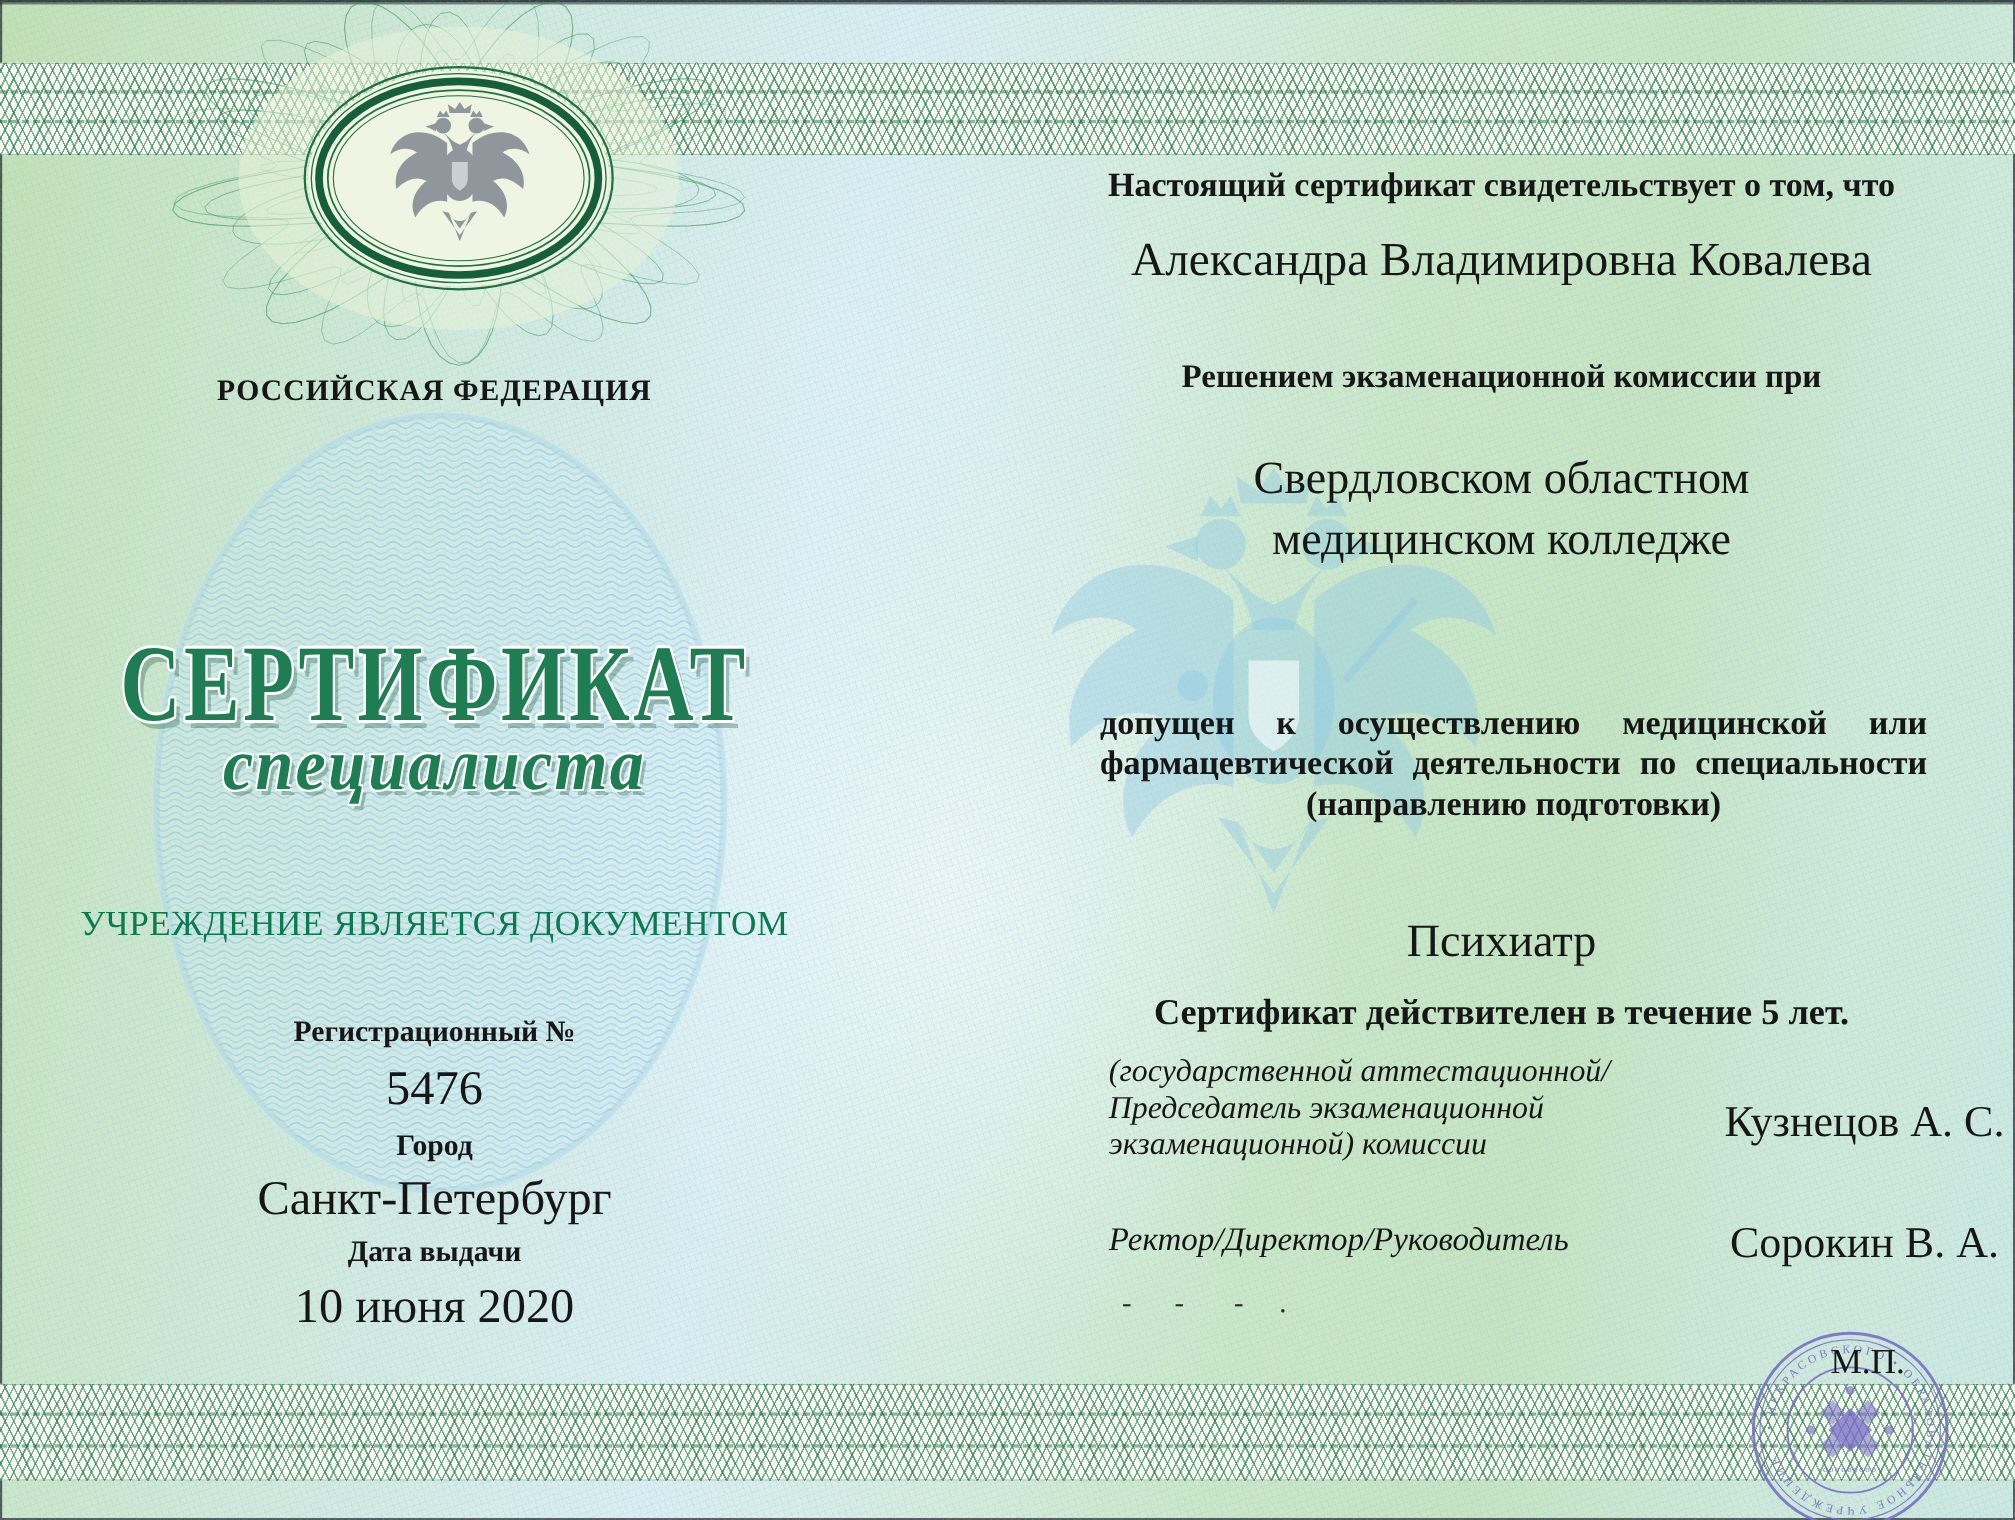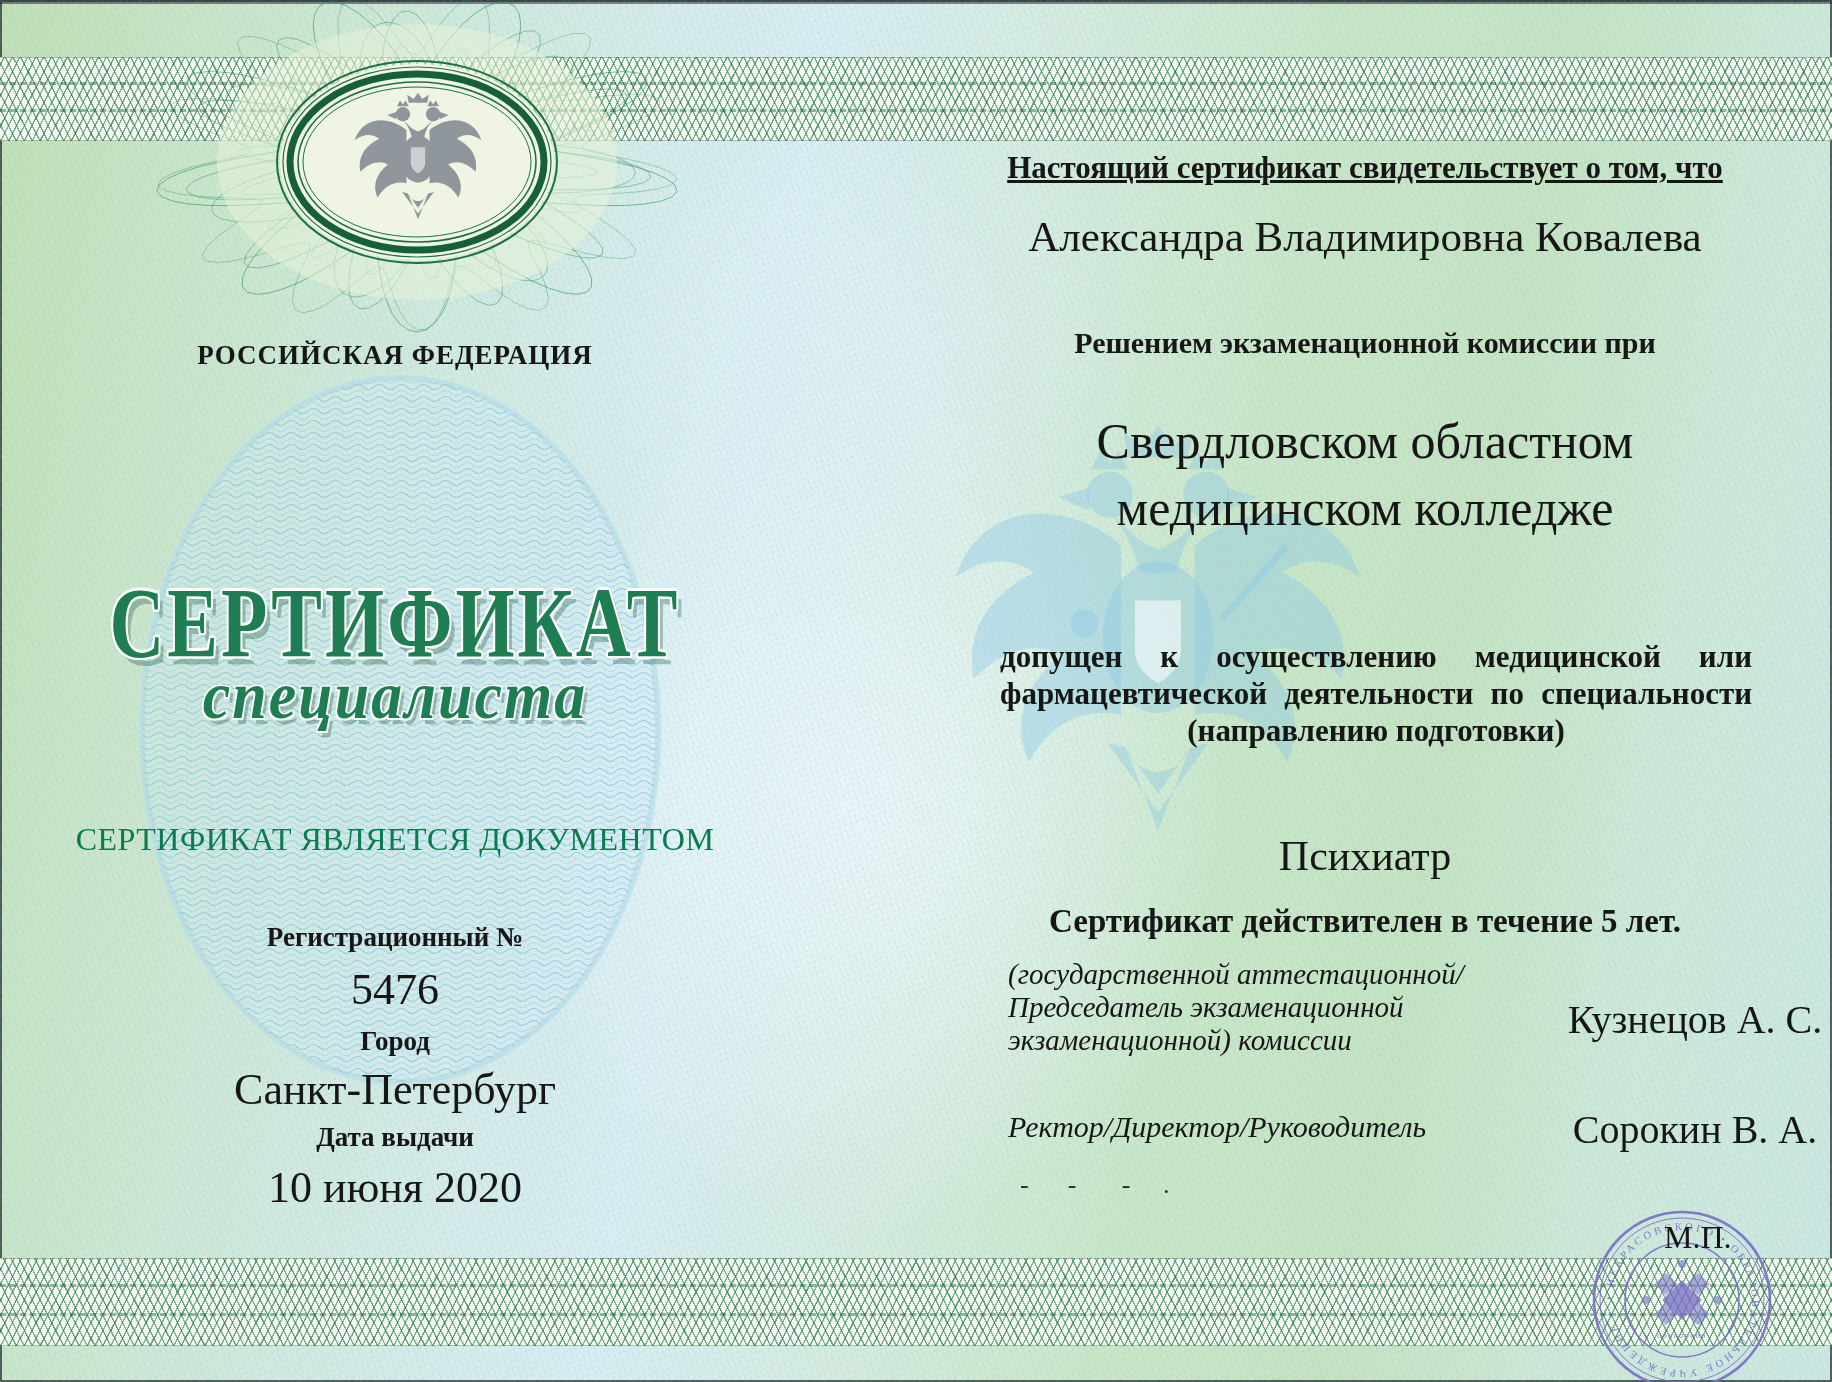--- a/index.html
+++ b/index.html
@@ -65,24 +65,24 @@
   }
   .state-doc{top:816px;font-size:32px;color:#0b7a51;line-height:1.48;letter-spacing:.5px;}
   .state-doc .l2{word-spacing:12px;}
   .reg-label{top:922px;font-size:27px;}
   .reg-number{top:964px;font-size:44px;}
   .city-label{top:1026px;font-size:27px;}
   .city-value{top:1064px;font-size:44px;}
   .date-label{top:1122px;font-size:27px;}
   .date-value{top:1162px;font-size:44px;}
 
-  .intro{top:150px;font-size:31px;text-decoration:underline;}
+  .intro{top:150px;font-size:31px;}
   .holder{top:212px;font-size:43px;}
   .decision{top:326px;font-size:30px;}
-  .institution{top:408px;font-size:50px;line-height:1.33;}
+  .institution{top:408px;font-size:42px;line-height:1.33;}
   .admission{
     left:1000px;width:752px;top:638px;font-size:31px;font-weight:bold;color:#161616;
     text-align:justify;text-align-last:center;line-height:1.2;
   }
   .specialty{top:832px;font-size:42px;}
   .validity{top:903px;font-size:33px;}
   .chair-label{left:1008px;width:520px;top:958px;font-size:29px;line-height:1.14;}
   .chair-name{left:1555px;width:280px;top:996px;font-size:40px;}
   .director-label{left:1008px;width:520px;top:1110px;font-size:30px;}
   .director-name{left:1555px;width:280px;top:1106px;font-size:40px;}
@@ -159,21 +159,21 @@
     <ellipse cx="277" cy="162" rx="114" ry="75" fill="none" stroke="#1c7044" stroke-width="1"></ellipse>
     <g style="color:#8f969c">
       <use href="#eagle" transform="translate(206,84) scale(0.72)"></use>
     </g>
   </svg>
 
   <div class="abs ctr left-col country blk bold">РОССИЙСКАЯ ФЕДЕРАЦИЯ</div>
   <div class="abs ctr left-col title-main">СЕРТИФИКАТ</div>
   <div class="abs ctr left-col title-sub">специалиста</div>
   <div class="abs ctr left-col state-doc">
-    <div class="l1">СЕРТИФИКАТ ЯВЛЯЕТСЯ ДОКУМЕНТОМ</div>
+    <div class="l1">УЧРЕЖДЕНИЕ ЯВЛЯЕТСЯ ДОКУМЕНТОМ</div>
   </div>
   <div class="abs ctr left-col reg-label blk bold">Регистрационный №</div>
   <div class="abs ctr left-col reg-number blk">5476</div>
   <div class="abs ctr left-col city-label blk bold">Город</div>
   <div class="abs ctr left-col city-value blk">Санкт-Петербург</div>
   <div class="abs ctr left-col date-label blk bold">Дата выдачи</div>
   <div class="abs ctr left-col date-value blk">10 июня 2020</div>
 
   <div class="abs ctr right-col intro blk bold">Настоящий сертификат свидетельствует о том, что</div>
   <div class="abs ctr right-col decision blk bold">Решением экзаменационной комиссии при</div>

